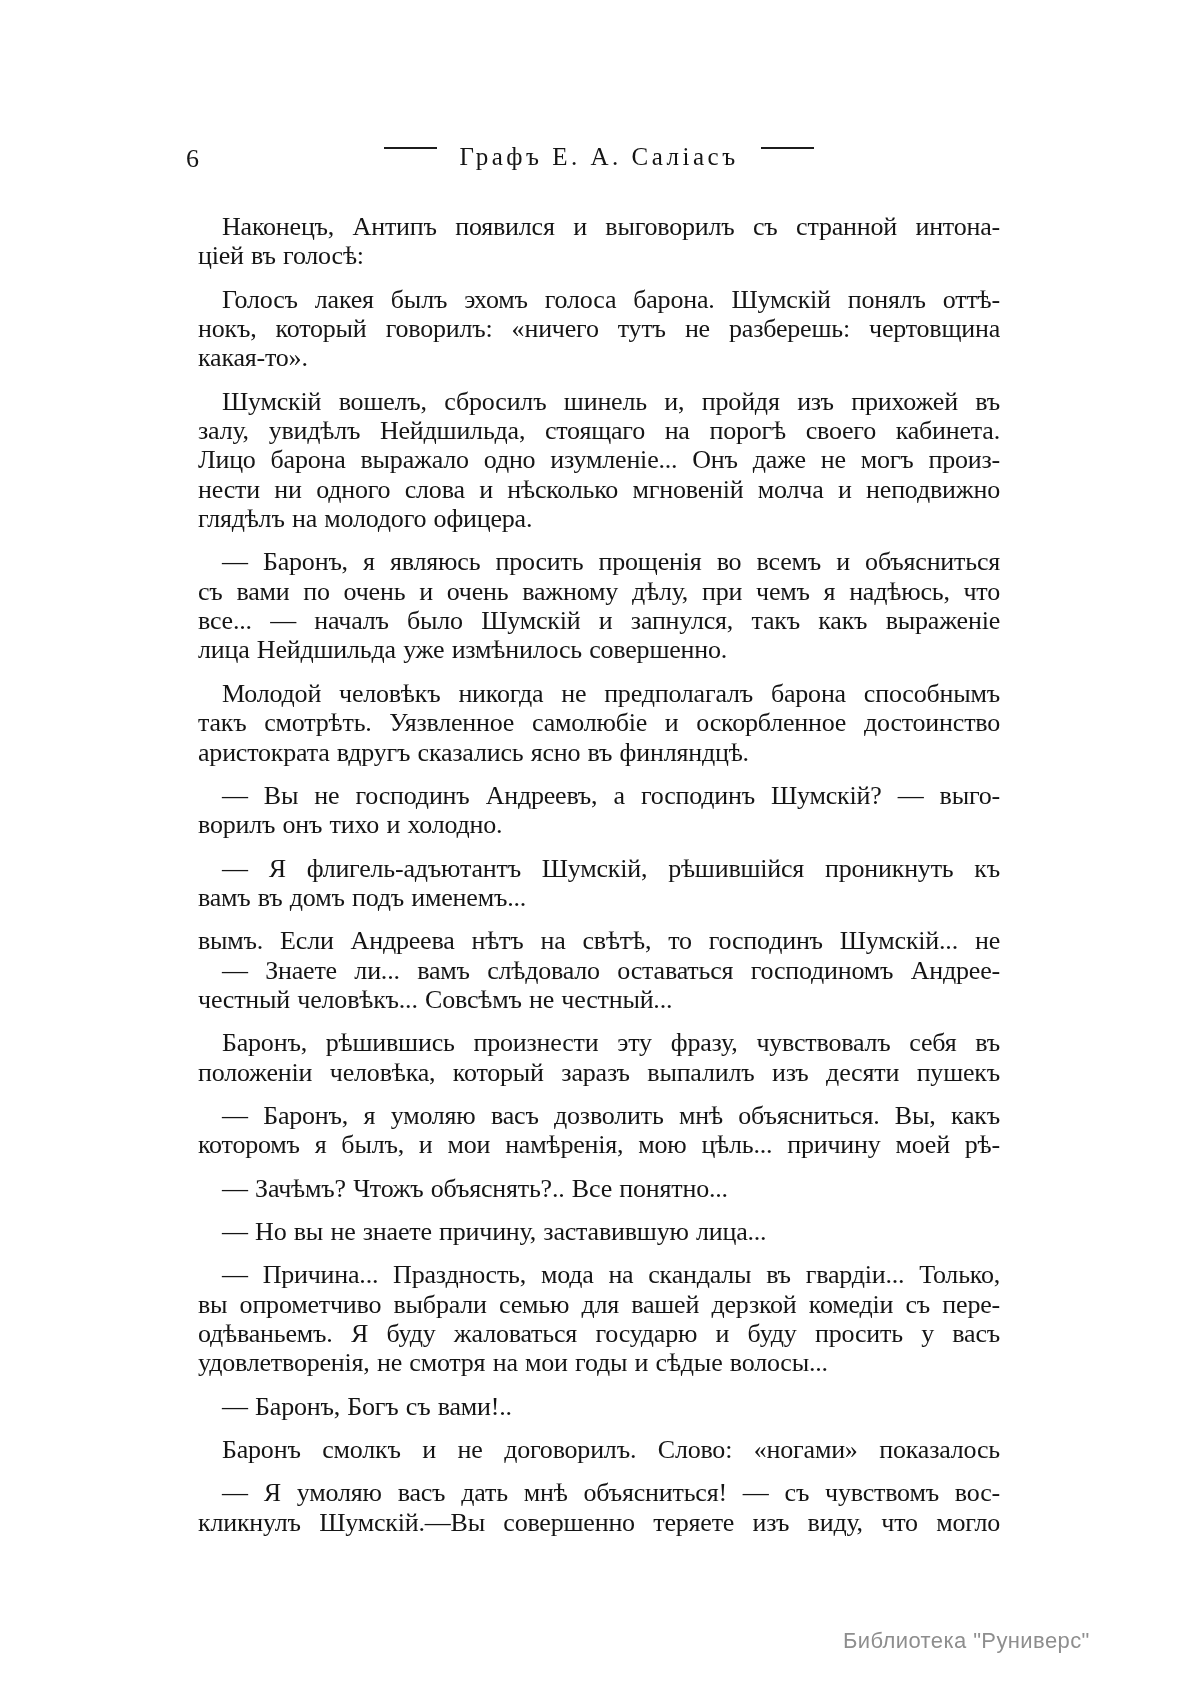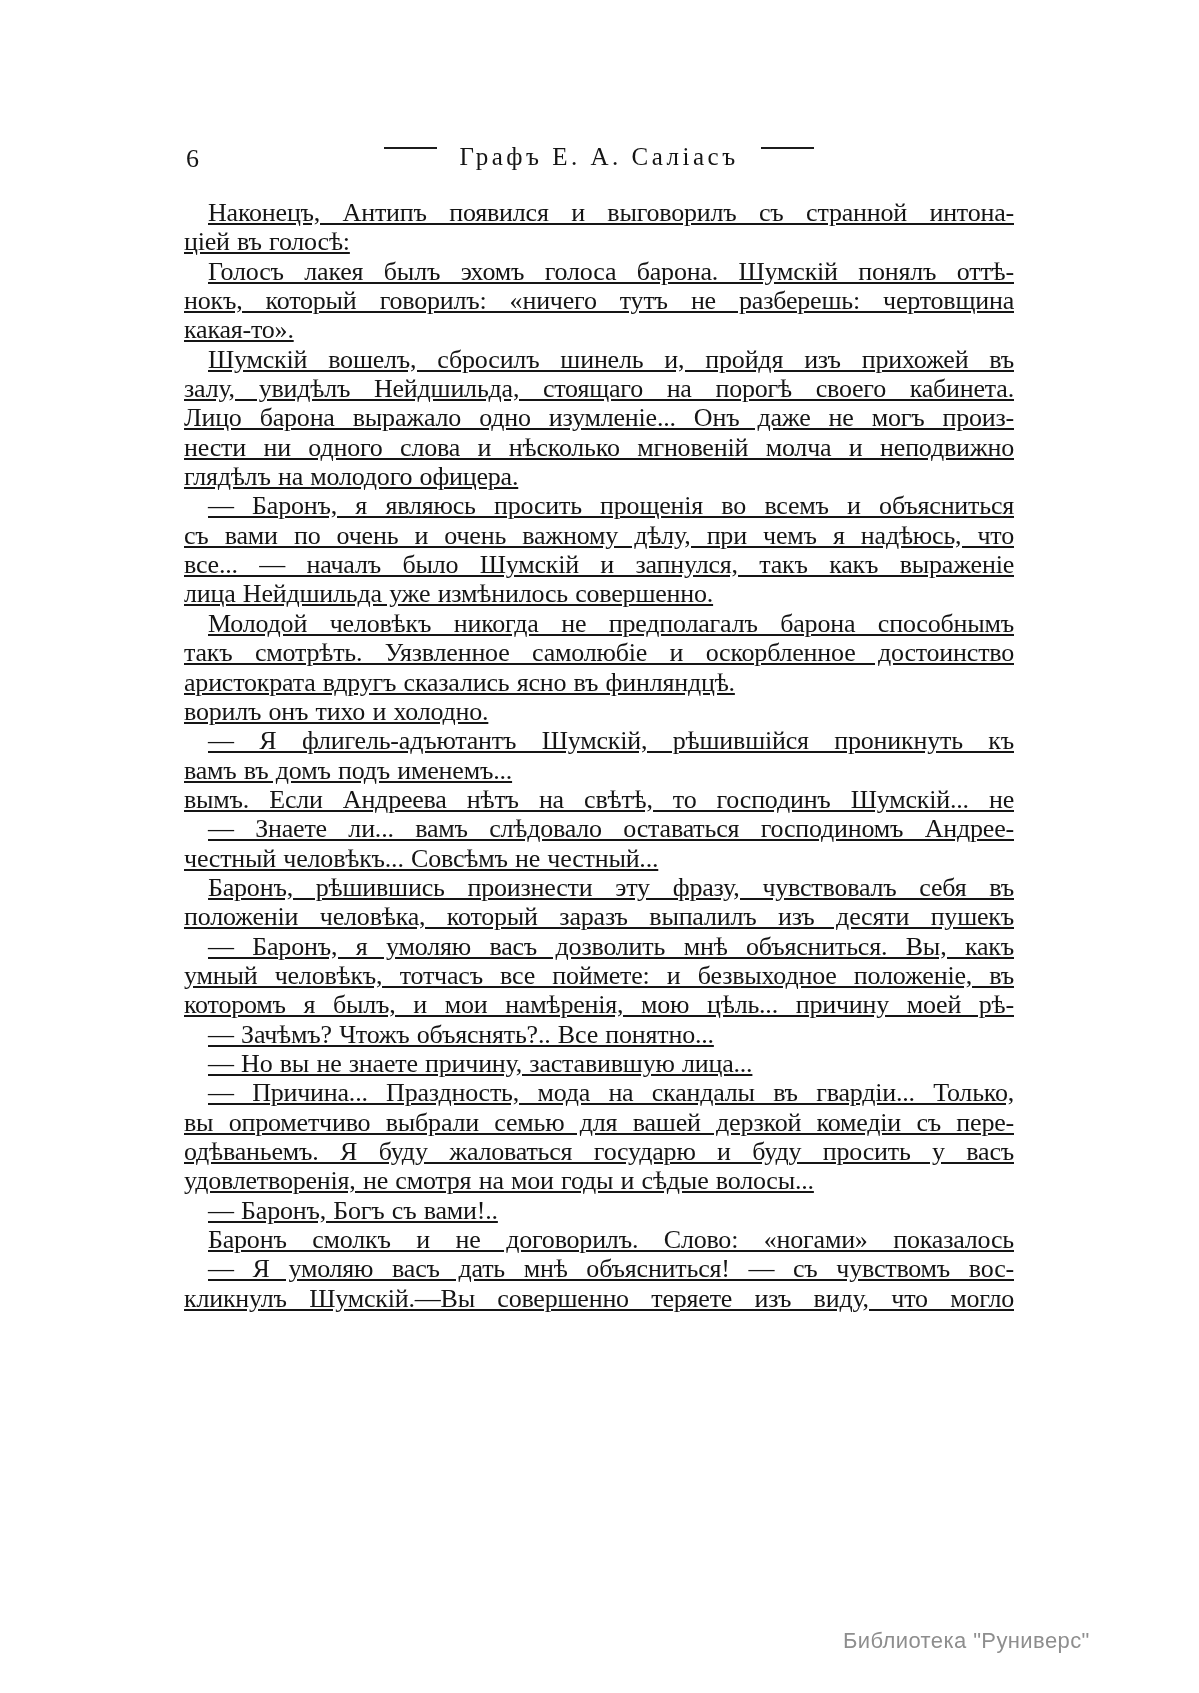--- a/index.html
+++ b/index.html
@@ -51,21 +51,21 @@
     white-space: nowrap;
   }
 
   
   .text-body {
     position: absolute;
     top: 198px;
     left: 184px;
     width: 830px;
   }
-  .paragraph { margin: 0; padding: 0; text-decoration: underline; }
+  .paragraph { margin: 14px; padding: 0; }
   .line {
     font-size: 26px;
     line-height: 29.35px;
     height: 29.35px;
     letter-spacing: -0.2px;
     word-spacing: 1px;
     text-align: justify;
     text-align-last: justify;
     overflow: hidden;
     white-space: nowrap;
@@ -123,38 +123,38 @@
       <div class="line justified">съ вами по очень и очень важному дѣлу, при чемъ я надѣюсь, что</div>
       <div class="line justified">все... — началъ было Шумскій и запнулся, такъ какъ выраженіе</div>
       <div class="line lastline">лица Нейдшильда уже измѣнилось совершенно.</div>
     </div>
     <div class="paragraph">
       <div class="line first justified">Молодой человѣкъ никогда не предполагалъ барона способнымъ</div>
       <div class="line justified">такъ смотрѣть. Уязвленное самолюбіе и оскорбленное достоинство</div>
       <div class="line lastline">аристократа вдругъ сказались ясно въ финляндцѣ.</div>
     </div>
     <div class="paragraph">
+      <div class="line first justified">— Вы не господинъ Андреевъ, а господинъ Шумскій? — выго-</div>
       <div class="line lastline">ворилъ онъ тихо и холодно.</div>
     </div>
     <div class="paragraph">
       <div class="line first justified">— Я флигель-адъютантъ Шумскій, рѣшившійся проникнуть къ</div>
       <div class="line lastline">вамъ въ домъ подъ именемъ...</div>
     </div>
     <div class="paragraph">
       <div class="line justified">вымъ. Если Андреева нѣтъ на свѣтѣ, то господинъ Шумскій... не</div>
       <div class="line first justified">— Знаете ли... вамъ слѣдовало оставаться господиномъ Андрее-</div>
       <div class="line lastline">честный человѣкъ... Совсѣмъ не честный...</div>
     </div>
     <div class="paragraph">
       <div class="line first justified">Баронъ, рѣшившись произнести эту фразу, чувствовалъ себя въ</div>
       <div class="line justified">положеніи человѣка, который заразъ выпалилъ изъ десяти пушекъ</div>
     </div>
     <div class="paragraph">
       <div class="line first justified">— Баронъ, я умоляю васъ дозволить мнѣ объясниться. Вы, какъ</div>
-      <div class="line justified">умный человѣкъ, тотчасъ все поймете: и безвыходное положеніе, въ</div>
       <div class="line justified">которомъ я былъ, и мои намѣренія, мою цѣль... причину моей рѣ-</div>
     </div>
     <div class="paragraph">
       <div class="line first lastline">— Зачѣмъ? Чтожъ объяснять?.. Все понятно...</div>
     </div>
     <div class="paragraph">
       <div class="line first lastline">— Но вы не знаете причину, заставившую лица...</div>
     </div>
     <div class="paragraph">
       <div class="line first justified">— Причина... Праздность, мода на скандалы въ гвардіи... Только,</div>

